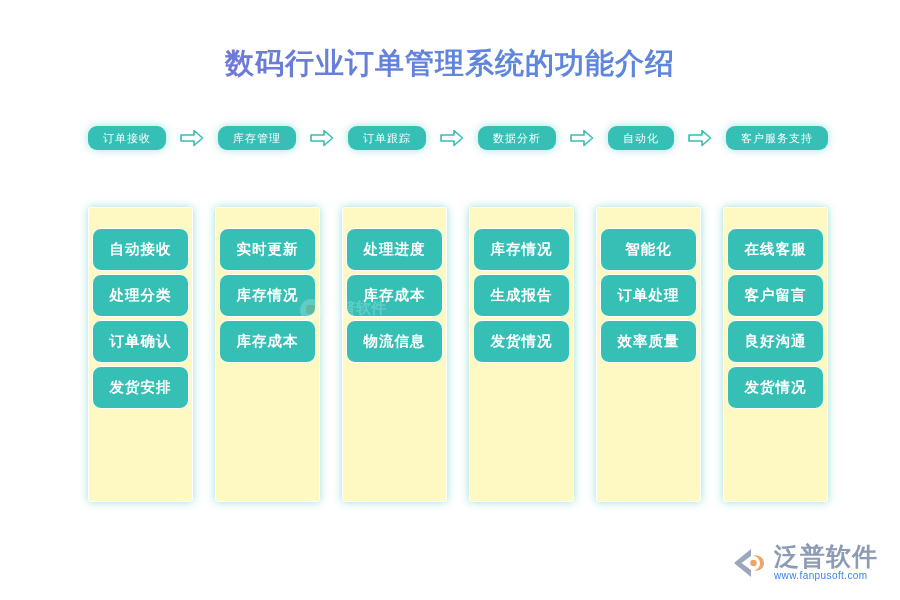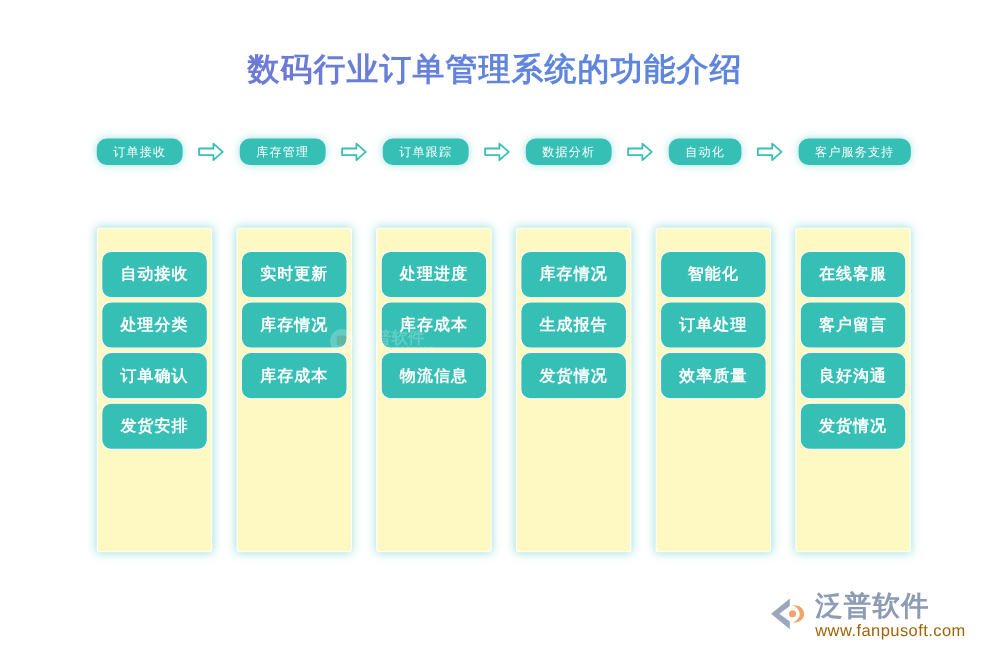--- a/index.html
+++ b/index.html
@@ -188,22 +188,22 @@
     line-height: 1.08;
   }
   .logo-cn {
     font-size: 25px;
     font-weight: bold;
     color: #8d9bb5;
     letter-spacing: 1px;
     white-space: nowrap;
   }
   .logo-url {
-    font-size: 15px;
-    color: #a16207;
+    font-size: 10px;
+    color: #3b82f6;
     letter-spacing: 0.4px;
     white-space: nowrap;
     margin-top: 1px;
   }
 </style>
 </head>
 <body>
 
 <div class="page">
 

